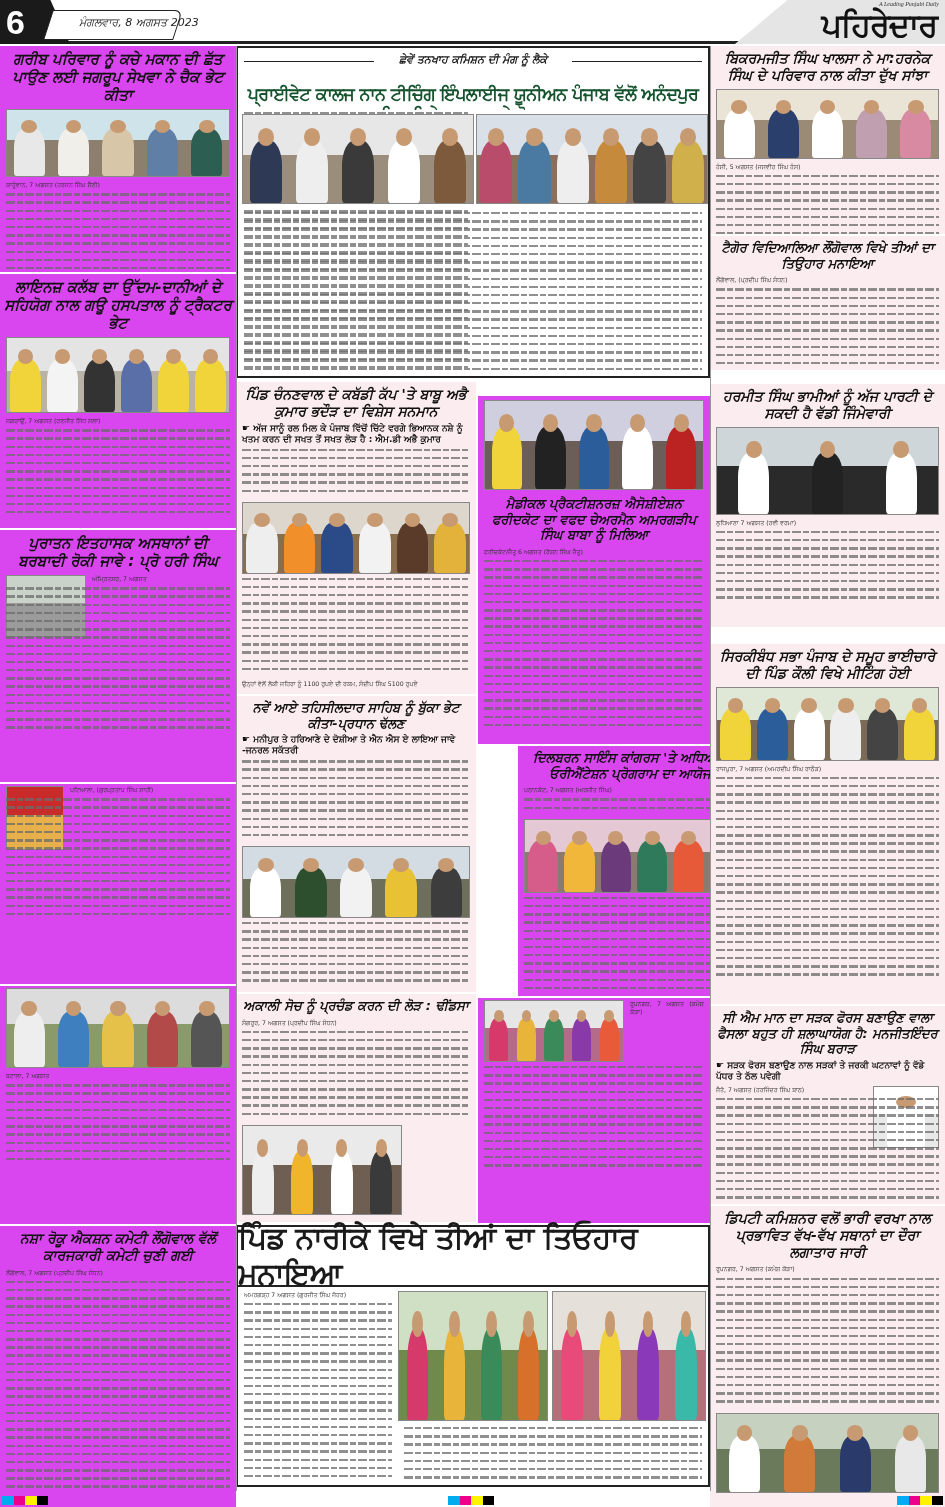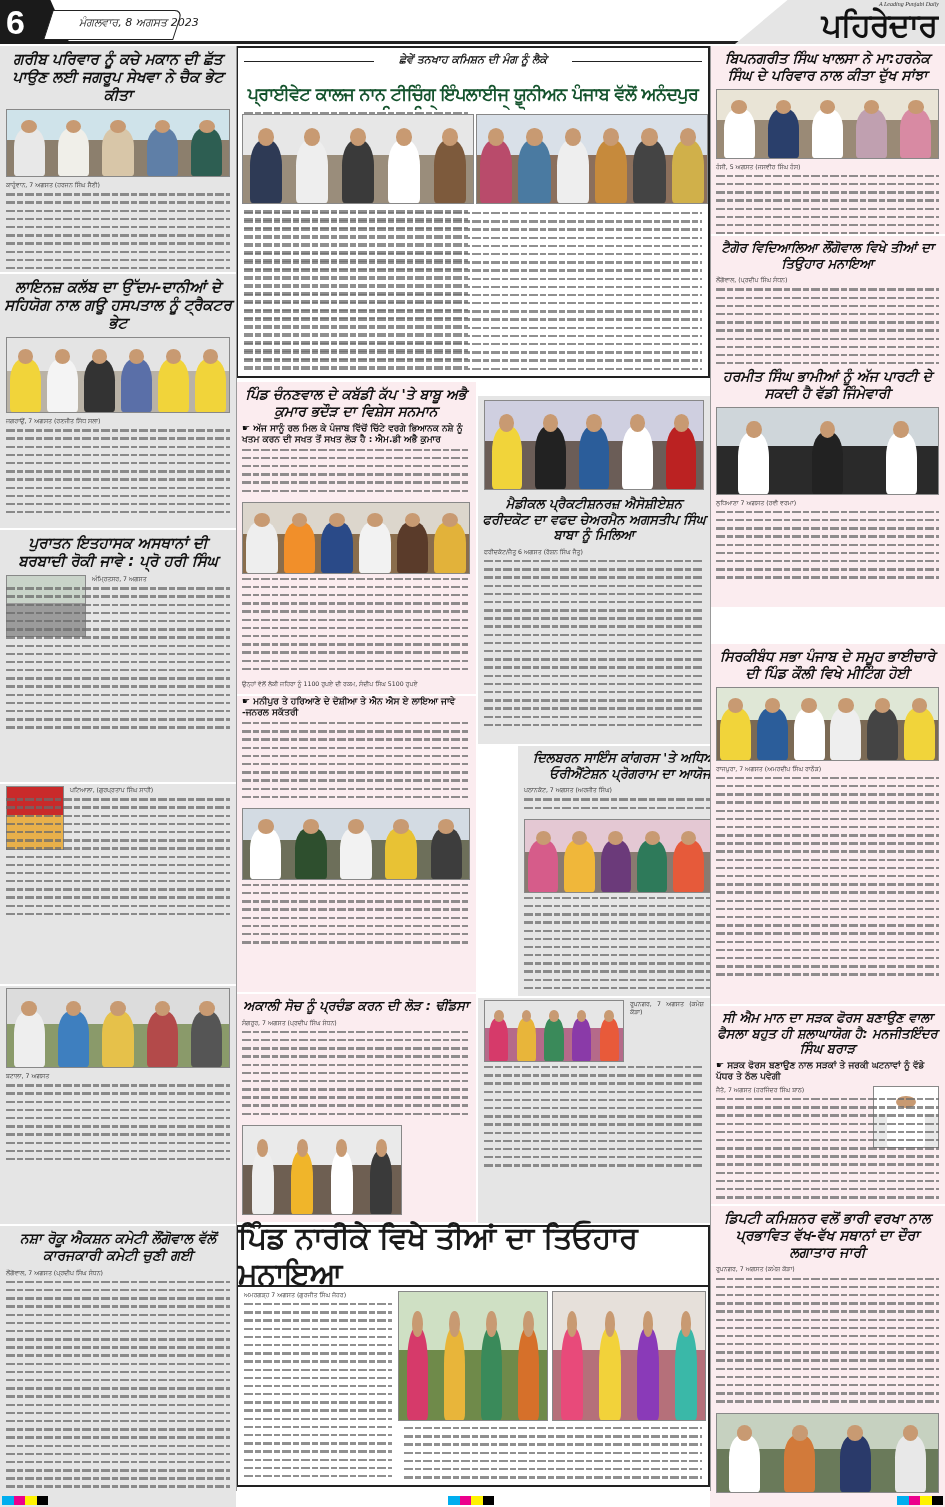--- a/index.html
+++ b/index.html
@@ -16,21 +16,21 @@
   .brand-tag { position: absolute; right: 6px; top: 1px; font: italic 6px "Liberation Serif", serif; color: #333; }
 
   
   .col { position: absolute; top: 46px; }
   .c1 { left: 0; width: 236px; }
   .c2 { left: 236px; width: 242px; }
   .c3 { left: 478px; width: 232px; }
   .c4 { left: 710px; width: 235px; }
 
   .story { position: absolute; overflow: hidden; }
-  .bg-blue { background: #e5e5e5; }
+  .bg-blue { background: #d946ef; }
   .bg-pink { background: #fbecef; }
   .bg-white { background: #fff; }
 
   .hl { text-align: center; font-style: italic; font-weight: bold; color: #111; line-height: 1.2; padding: 4px 4px 3px; }
   .hl.s16 { font-size: 15px; }
   .hl.s15 { font-size: 14px; }
   .hl.s14 { font-size: 13px; }
   .sub { font-size: 9px; font-weight: bold; padding: 0 6px 2px; color: #111; }
   .sub::before { content: "☛ "; }
 
@@ -368,20 +368,21 @@
         <i></i>
         <i></i>
         <i></i>
         <i></i>
         <i></i>
       </div>
     <div class="body-text">ਉਨ੍ਹਾਂ ਵੱਲੋਂ ਲੋਕੀ ਜਹਿਰਾ ਨੂੰ 1100 ਰੁਪਏ ਦੀ ਰਕਮ, ਸੰਦੀਪ ਸਿੰਘ 5100 ਰੁਪਏ</div>
   </div>
 
   <div class="story bg-pink" style="left:0;top:650px;width:240px;height:296px;">
+    <div class="hl s14">ਨਵੇਂ ਆਏ ਤਹਿਸੀਲਦਾਰ ਸਾਹਿਬ ਨੂੰ ਬੁੱਕਾ ਭੇਟ ਕੀਤਾ-ਪ੍ਰਧਾਨ ਢੱਲਣ</div>
     <div class="sub">ਮਨੀਪੁਰ ਤੇ ਹਰਿਆਣੇ ਦੇ ਦੋਸ਼ੀਆ ਤੇ ਐਨ ਐਸ ਏ ਲਾਇਆ ਜਾਵੇ -ਜਨਰਲ ਸਕੱਤਰੀ</div>
     <div class="txt-lines">
         <i></i>
         <i></i>
         <i></i>
         <i></i>
         <i></i>
         <i></i>
         <i></i>
         <i></i>
@@ -446,21 +447,21 @@
       <div class="sky" style="background:#cfcfe0;"></div>
         <div class="ground" style="background:#6b5d57;"></div>
       <div class="crowd">
           <span class="person turban" style="background:#f1d43a;"></span>
           <span class="person" style="background:#222;"></span>
           <span class="person turban" style="background:#2b5d9a;"></span>
           <span class="person" style="background:#fff;"></span>
           <span class="person turban" style="background:#b22;"></span>
         </div>
     </div>
-    <div class="hl s14">ਮੈਡੀਕਲ ਪ੍ਰੈਕਟੀਸ਼ਨਰਜ਼ ਐਸੋਸ਼ੀਏਸ਼ਨ ਫਰੀਦਕੋਟ ਦਾ ਵਫਦ ਚੇਅਰਮੈਨ ਅਗਸਤੀਪ ਸਿੰਘ ਬਾਬਾ ਨੂੰ ਮਿਲਿਆ</div>
+    <div class="hl s14">ਮੈਡੀਕਲ ਪ੍ਰੈਕਟੀਸ਼ਨਰਜ਼ ਐਸੋਸ਼ੀਏਸ਼ਨ ਫਰੀਦਕੋਟ ਦਾ ਵਫਦ ਚੇਅਰਮੈਨ ਅਮਰਗੜੀਪ ਸਿੰਘ ਬਾਬਾ ਨੂੰ ਮਿਲਿਆ</div>
     <div class="body-text">ਫਰੀਦਕੋਟ/ਜੈਤੂ 6 ਅਗਸਤ (ਰੋਸ਼ਨ ਸਿੰਘ ਜੈਤੂ)</div>
     <div class="txt-lines">
         <i></i>
         <i></i>
         <i></i>
         <i></i>
         <i></i>
         <i></i>
         <i></i>
         <i></i>
@@ -539,21 +540,21 @@
         <i></i>
         <i></i>
         <i></i>
         <i></i>
       </div>
   </div>
 </div>
 
 <div class="col c4">
   <div class="story bg-pink" style="left:0;top:0;width:235px;height:188px;">
-    <div class="hl s15">ਬਿਪਨਗਰੀਤ ਸਿੰਘ ਖਾਲਸਾ ਨੇ ਮਾ:ਹਰਨੇਕ ਸਿੰਘ ਦੇ ਪਰਿਵਾਰ ਨਾਲ ਕੀਤਾ ਦੁੱਖ ਸਾਂਝਾ</div>
+    <div class="hl s15">ਬਿਕਰਮਜੀਤ ਸਿੰਘ ਖਾਲਸਾ ਨੇ ਮਾ:ਹਰਨੇਕ ਸਿੰਘ ਦੇ ਪਰਿਵਾਰ ਨਾਲ ਕੀਤਾ ਦੁੱਖ ਸਾਂਝਾ</div>
     <div class="photo" style="height:70px;">
       <div class="sky" style="background:#e9e4d6;"></div>
         <div class="ground" style="background:#9a8a76;"></div>
       <div class="crowd">
           <span class="person turban" style="background:#fff;"></span>
           <span class="person turban" style="background:#2a3f6b;"></span>
           <span class="person" style="background:#fff;"></span>
           <span class="person" style="background:#c0a0b0;"></span>
           <span class="person" style="background:#d88aa3;"></span>
         </div>
@@ -579,21 +580,21 @@
         <i></i>
         <i></i>
         <i></i>
         <i></i>
         <i></i>
         <i></i>
         <i></i>
         <i></i>
       </div>
   </div>
-  <div class="story bg-pink" style="left:0;top:318px;width:235px;height:243px;">
+  <div class="story bg-pink" style="left:0;top:338px;width:235px;height:243px;">
     <div class="hl s15">ਹਰਮੀਤ ਸਿੰਘ ਭਾਮੀਆਂ ਨੂੰ ਅੱਜ ਪਾਰਟੀ ਦੇ ਸਕਦੀ ਹੈ ਵੱਡੀ ਜਿੰਮੇਵਾਰੀ</div>
     <div class="photo" style="height:88px;">
       <div class="sky" style="background:#cfd6da;"></div>
         <div class="ground" style="background:#2a2a2a;"></div>
       <div class="crowd">
           <span class="person turban" style="background:#fff;"></span>
           <span class="person turban" style="background:#222;"></span>
           <span class="person turban" style="background:#fff;"></span>
         </div>
     </div>

